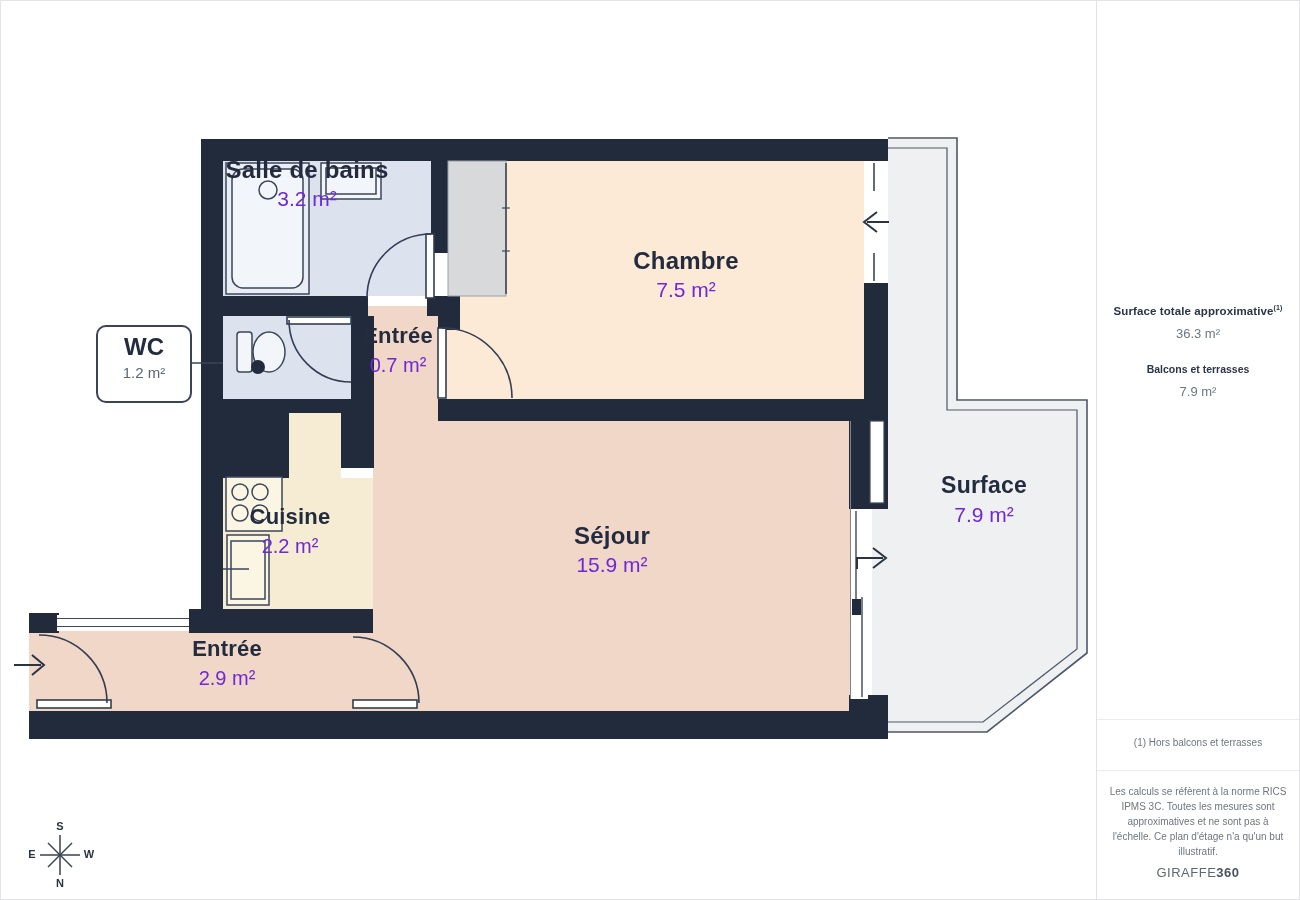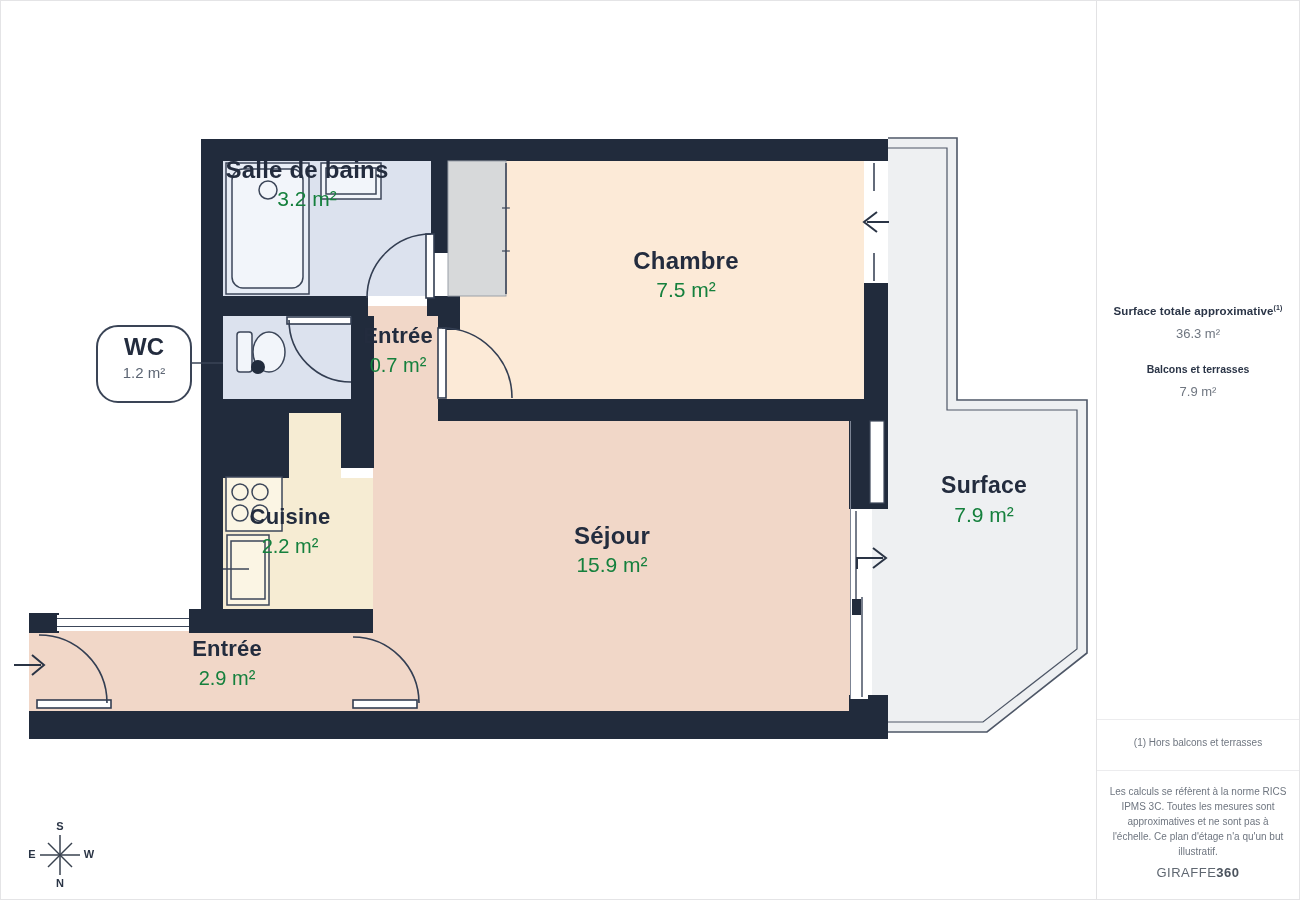--- a/index.html
+++ b/index.html
@@ -5,41 +5,41 @@
   html,body{margin:0;padding:0;background:#fff;}
   .canvas{
     position:relative;width:1298px;height:898px;background:#ffffff;
     border:1px solid #e4e4e6;overflow:hidden;
     font-family:"Liberation Sans", sans-serif;
   }
   svg.plan{position:absolute;left:0;top:0;}
   
   .room-label{position:absolute;text-align:center;transform:translateX(-50%);pointer-events:none;}
   .room-label .rn{font-weight:bold;color:#232c3e;font-size:23px;line-height:27px;letter-spacing:.2px;}
-  .room-label .ra{color:#15803d;font-size:21px;line-height:32px;}
+  .room-label .ra{color:#6d28d9;font-size:21px;line-height:32px;}
   #lbl-salle{left:306px;top:155px;width:240px;}
   #lbl-salle .rn{font-size:24px;}
   #lbl-chambre{left:685px;top:246px;width:220px;}
   #lbl-chambre .rn{font-size:24px;}
   #lbl-entree07{left:397px;top:321px;width:140px;}
   #lbl-entree07 .rn{font-size:22px;}
   #lbl-entree07 .ra{font-size:20px;}
   #lbl-cuisine{left:289px;top:502px;width:150px;}
   #lbl-cuisine .rn{font-size:22px;}
   #lbl-cuisine .ra{font-size:20px;}
   #lbl-sejour{left:611px;top:521px;width:220px;text-align:center;}
   #lbl-sejour .rn{font-size:24px;}
   #lbl-entree29{left:226px;top:634px;width:170px;}
   #lbl-entree29 .rn{font-size:22px;}
   #lbl-entree29 .ra{font-size:20px;}
   #lbl-balcon{left:983px;top:471px;width:180px;}
   
   .wc-callout{
     position:absolute;left:95px;top:324px;width:92px;height:74px;
-    background:#ffffff;border:2px solid #3a4456;border-radius:22px;
+    background:#ffffff;border:2px solid #3a4456;border-radius:10px;
     text-align:center;
   }
   .wc-callout .rn{font-weight:bold;color:#232c3e;font-size:24px;line-height:30px;margin-top:5px;}
   .wc-callout .ra{color:#5d6674;font-size:15px;line-height:22px;}
   
   .compass-letter{
     position:absolute;transform:translate(-50%,-50%);
     font-size:11px;font-weight:bold;color:#2a3445;
   }
   

